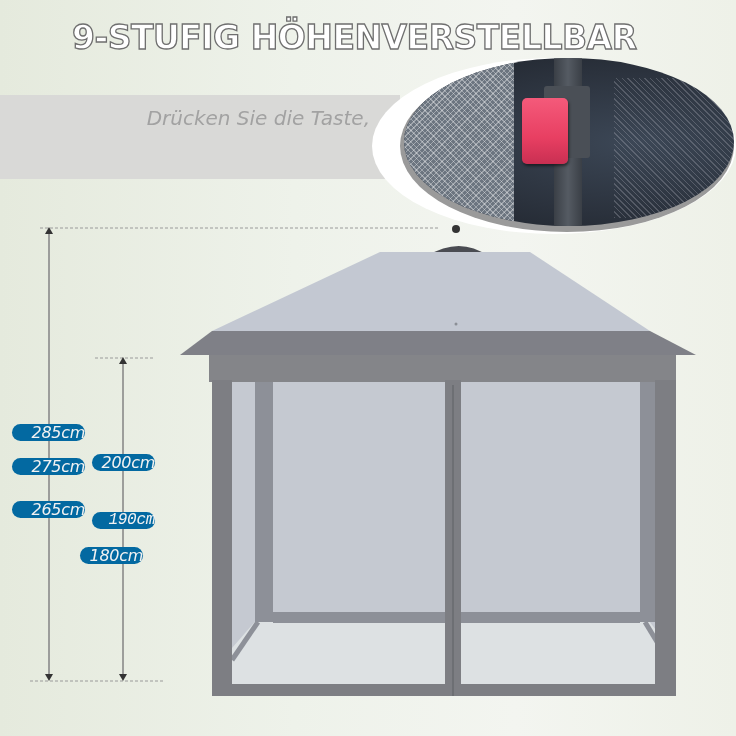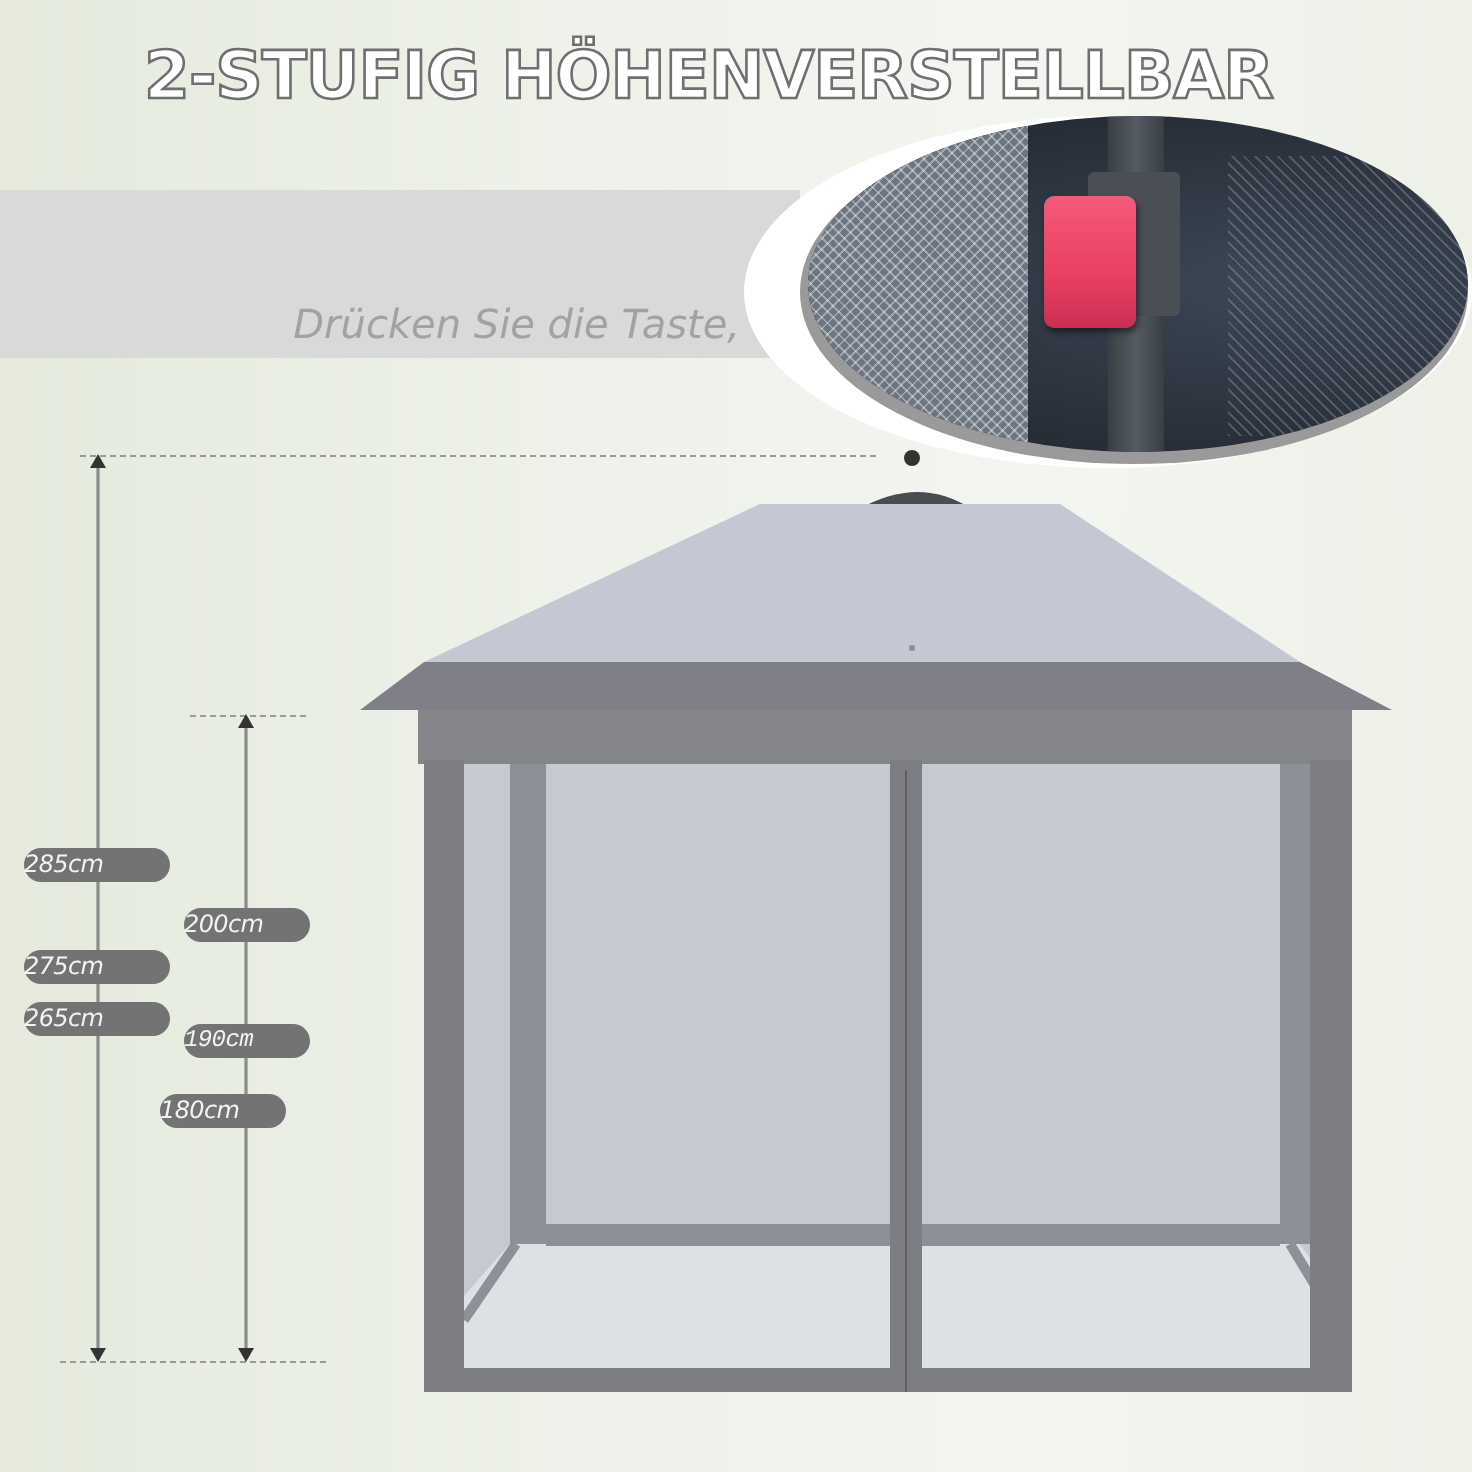--- a/index.html
+++ b/index.html
@@ -14,21 +14,21 @@
       font-size: 33px; letter-spacing: -0.5px; color: #ffffff;
       -webkit-text-stroke: 1.3px #6f6f6f; white-space: nowrap;
     }
     .banner {
       position: absolute; left: 0; top: 95px; width: 400px; height: 84px;
       background: #d9d9d7;
     }
     .banner-text {
       position: absolute; left: 70px; top: 104px; width: 300px;
       text-align: right; font-style: italic; font-size: 20px; line-height: 29px;
-      color: #a2a2a2; font-family: "DejaVu Sans", sans-serif; margin-top: 44px;
+      color: #a2a2a2; font-family: "DejaVu Sans", sans-serif;
     }
     .zoom-ring {
       position: absolute; left: 372px; top: 58px; width: 364px; height: 176px;
       border-radius: 50%; background: #ffffff;
     }
     .zoom-shadow {
       position: absolute; left: 400px; top: 60px; width: 334px; height: 172px;
       border-radius: 50%; background: #9a9a9a;
     }
     .zoom-photo {
@@ -55,29 +55,29 @@
       background: #4a4f56; border-radius: 3px;
     }
     .red-button {
       position: absolute; left: 118px; top: 40px; width: 46px; height: 66px;
       background: linear-gradient(180deg, #f45a7a 0%, #e83f62 60%, #c92f52 100%);
       border-radius: 5px; box-shadow: 1px 2px 3px rgba(0,0,0,0.5);
     }
     .dim-svg { position: absolute; left: 0; top: 0; }
     .label {
       position: absolute; height: 17px; border-radius: 9px;
-      background: #737373; color: #f2f2f2; font-style: italic;
-      font-size: 12px; line-height: 17px; text-align: left;
+      background: #0369a1; color: #f2f2f2; font-style: italic;
+      font-size: 16px; line-height: 17px; text-align: right;
       font-family: "DejaVu Sans", sans-serif; letter-spacing: -0.3px;
     }
   </style>
 </head>
 <body>
 
-<div class="title">2-STUFIG HÖHENVERSTELLBAR</div>
+<div class="title">9-STUFIG HÖHENVERSTELLBAR</div>
 
 <div class="banner"></div>
 <div class="banner-text">
   <div>Drücken Sie die Taste,</div>
 </div>
 
 <div class="zoom-ring"></div>
 <div class="zoom-shadow"></div>
 <div class="zoom-photo">
   <div class="mesh"></div>
@@ -119,17 +119,17 @@
   <line x1="668" y1="660" x2="645" y2="622" stroke="#8d9098" stroke-width="5"></line>
 
   <rect x="212" y="380" width="20" height="316" fill="#7d7e83"></rect>
   <rect x="655" y="380" width="21" height="316" fill="#7d7e83"></rect>
   <rect x="445" y="380" width="16" height="316" fill="#7d7e83"></rect>
   <rect x="212" y="684" width="464" height="12" fill="#7d7e83"></rect>
   <line x1="453" y1="385" x2="453" y2="696" stroke="#5f6065" stroke-width="1"></line>
 </svg>
 
 <div class="label" style="left:12px; top:424px; width:73px;">285cm</div>
-<div class="label" style="left:12px; top:458px; width:73px;margin-top:17px;">275cm</div>
+<div class="label" style="left:12px; top:458px; width:73px;">275cm</div>
 <div class="label" style="left:12px; top:501px; width:73px;">265cm</div>
 <div class="label" style="left:92px; top:454px; width:63px;">200cm</div>
 <div class="label" style="left:92px; top:512px; width:63px;font-family:Liberation Mono, monospace;">190cm</div>
 <div class="label" style="left:80px; top:547px; width:63px;">180cm</div>
 
 </body></html>

